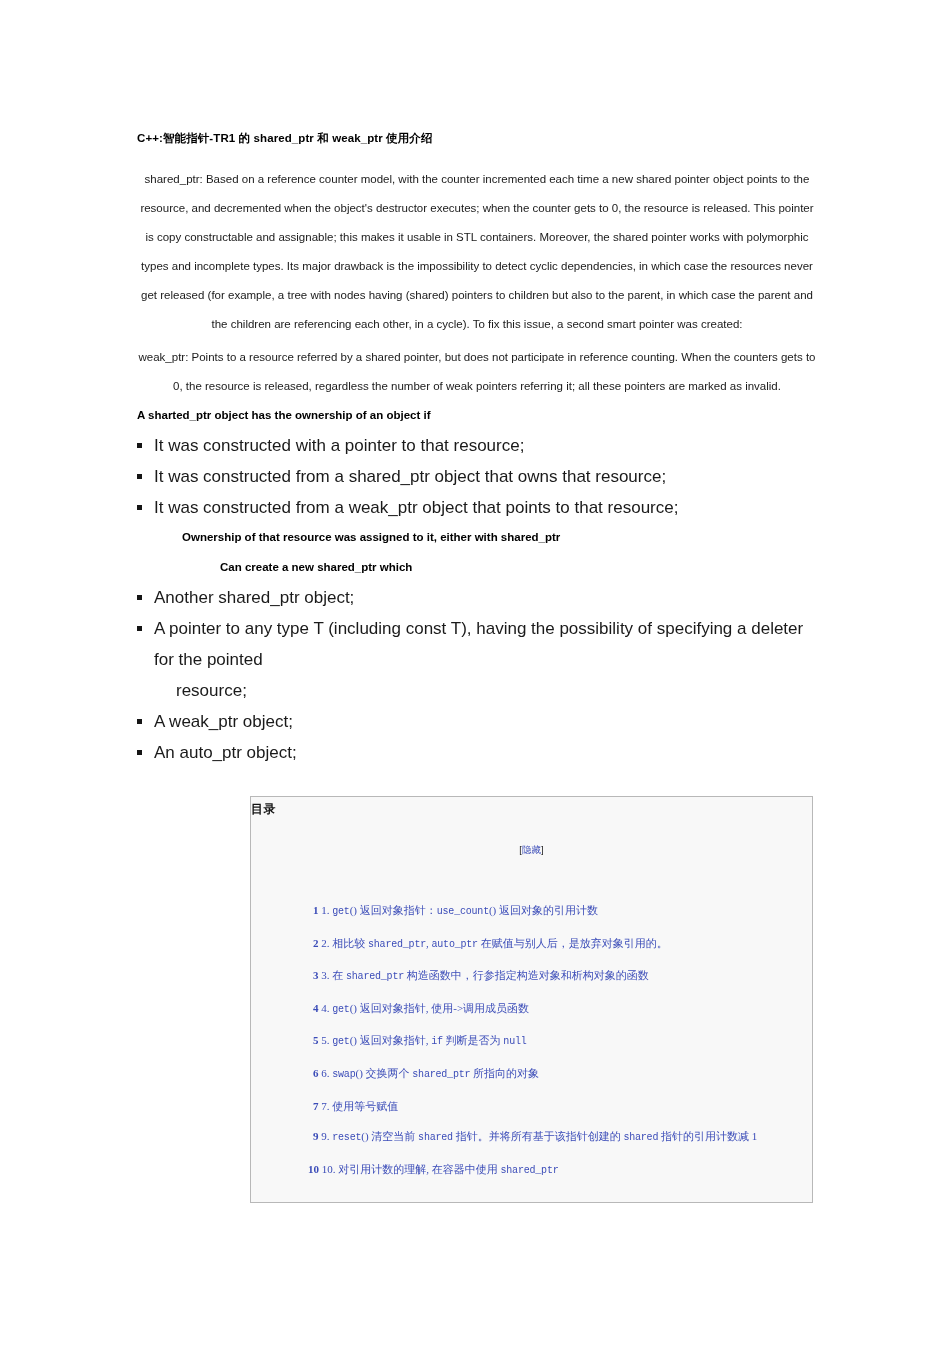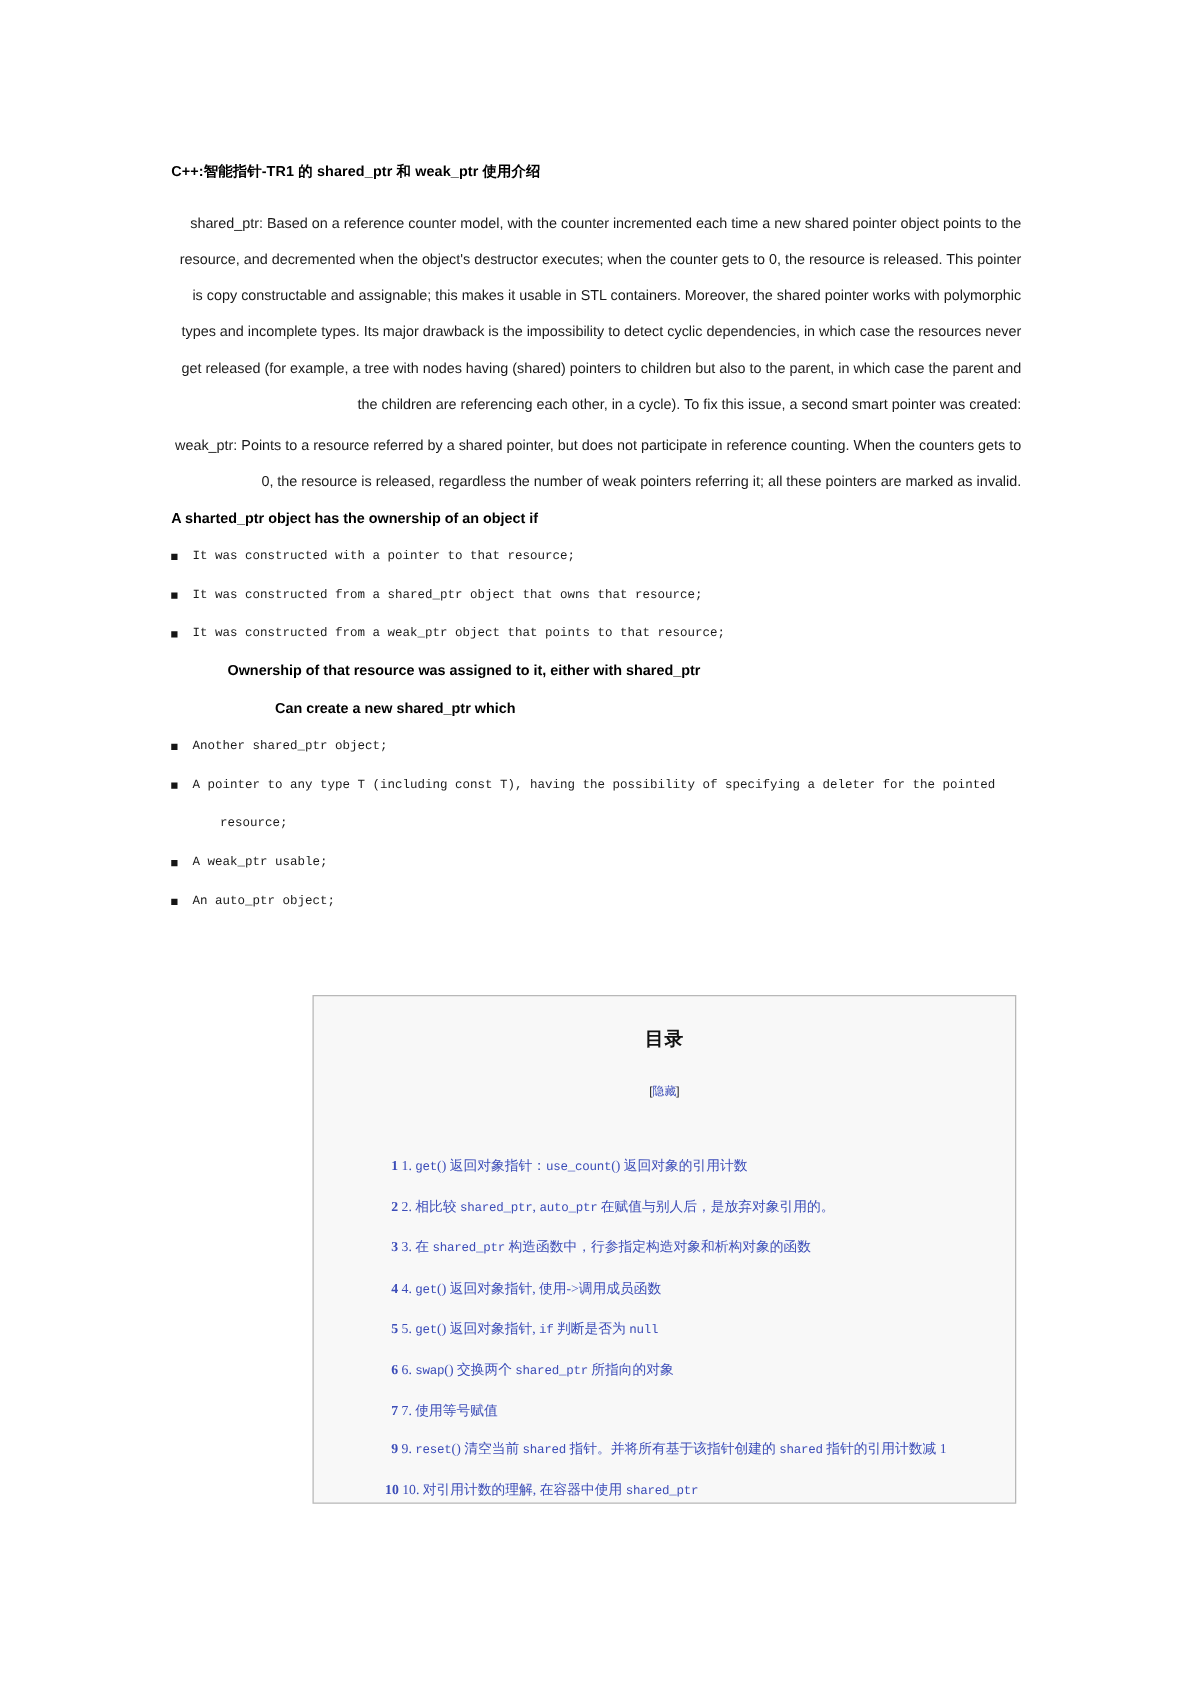--- a/index.html
+++ b/index.html
@@ -37,21 +37,21 @@
     font-weight: bold;
     line-height: 20px;
     margin: 0 0 17px 0;
     letter-spacing: 0.1px;
   }
 
   .para {
     font-size: 11.5px;
     line-height: 29px;
     margin: 0 0 4px 0;
-    text-align: right;
+    text-align: center;
     color: #1a1a1a;
   }
 
   .para.tight { margin-bottom: 0; }
 
   .subhead {
     font-size: 11.5px;
     font-weight: bold;
     line-height: 29px;
     margin: 0;
@@ -59,25 +59,24 @@
   }
 
   
   ul.blist {
     list-style: none;
     margin: 0;
     padding: 0;
   }
   ul.blist li {
     position: relative;
-    font-size: 10px;
+    font-size: 17px;
     line-height: 31px;
     color: #1a1a1a;
     padding-left: 17px;
-    font-family: Liberation Mono, monospace;
   }
   ul.blist li .sq {
     position: absolute;
     left: 0;
     top: 13px;
     width: 5px;
     height: 5px;
     background: #151515;
   }
   ul.blist li .wrap2 {
@@ -114,25 +113,25 @@
     position: absolute;
     left: 250px;
     top: 796px;
     width: 563px;
     height: 407px;
     background: #f8f8f8;
     border: 1px solid #b8b8b8;
     box-sizing: border-box;
   }
   .toc-title {
-    text-align: center;
-    font-size: 15px;
+    text-align: left;
+    font-size: 12px;
     font-weight: bold;
     color: #111;
-    margin-top: 25px;
+    margin-top: 4px;
     letter-spacing: 0.5px;
   }
   .toc-hide {
     text-align: center;
     font-size: 9.5px;
     margin-top: 26px;
     color: #222;
   }
   .toc-hide a {
     color: #3b4cb8;
@@ -203,21 +202,21 @@
         <span class="sq"></span>
         <span>Another shared_ptr object;</span>
       </li>
       <li>
         <span class="sq"></span>
         <span>A pointer to any type T (including const T), having the possibility of specifying a deleter for the pointed</span>
         <span class="wrap2">resource;</span>
       </li>
       <li>
         <span class="sq"></span>
-        <span>A weak_ptr usable;</span>
+        <span>A weak_ptr object;</span>
       </li>
       <li>
         <span class="sq"></span>
         <span>An auto_ptr object;</span>
       </li>
     </ul>
 
   </div>
 
   <div class="toc-box">

